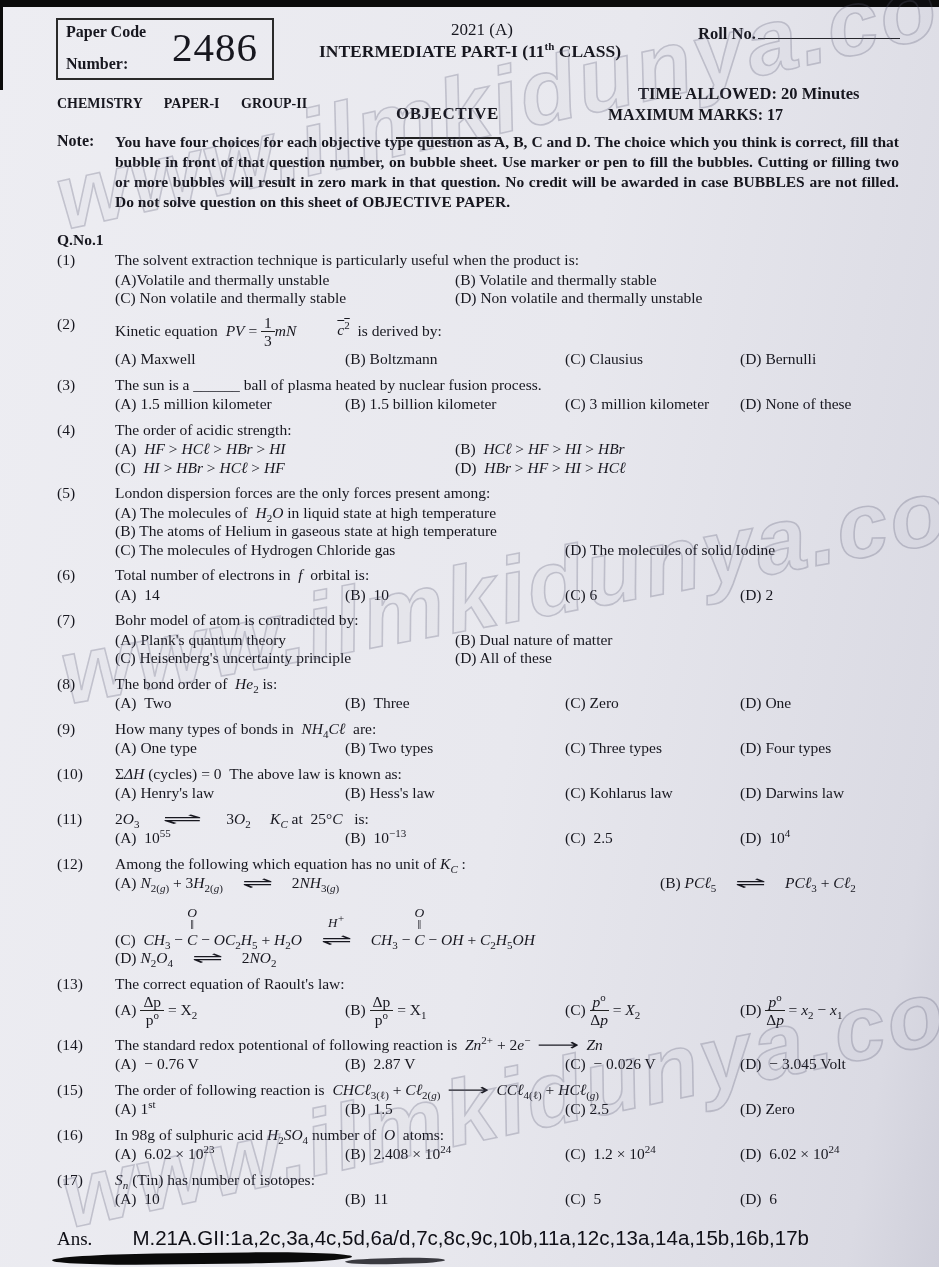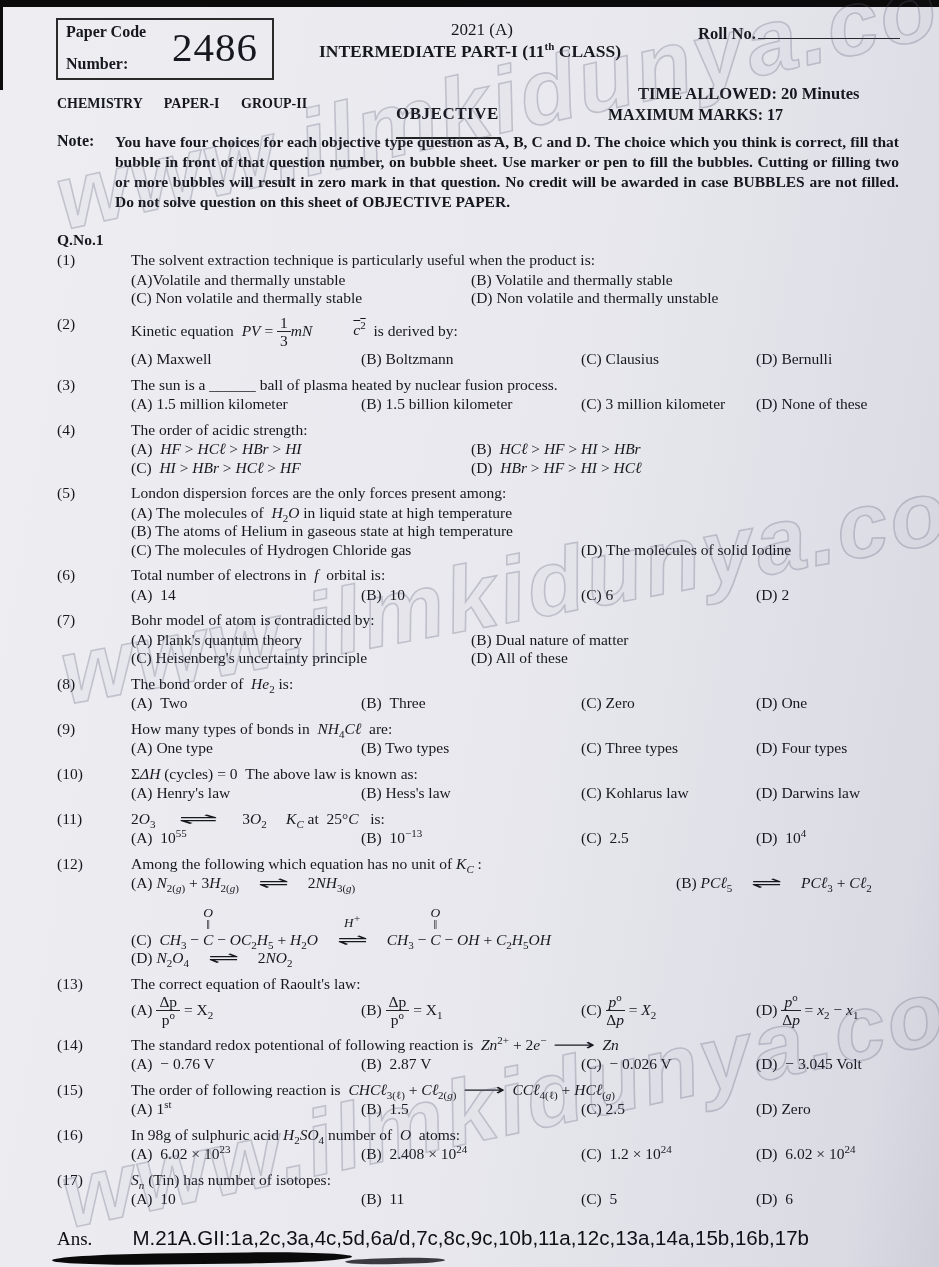--- a/index.html
+++ b/index.html
@@ -34,21 +34,21 @@
   .h-objective{position:absolute;left:396px;top:104px;font-size:17px;font-weight:bold;border-bottom:2.5px solid #222;padding-bottom:13px;letter-spacing:.5px;}
   .h-marks{position:absolute;left:608px;top:106px;font-size:16px;font-weight:bold;}
   
   .note-label{position:absolute;left:57px;top:132px;font-weight:bold;font-size:16px;}
   .note-text{position:absolute;left:115px;top:132px;width:784px;font-weight:bold;font-size:15.5px;line-height:20px;text-align:justify;}
   .qno{position:absolute;left:57px;top:231px;font-size:15.5px;font-weight:bold;}
   
   .qlist{position:absolute;left:57px;top:251px;width:848px;font-size:15.5px;line-height:18.5px;}
   .q{position:relative;margin-bottom:7px;}
   .qnum{position:absolute;left:0;top:0;}
-  .qb{margin-left:74px;}
+  .qb{margin-left:58px;}
   .qtext{margin-bottom:1px;}
   .optrow{display:flex;align-items:flex-start;}
   .cell{flex:0 0 auto;padding-right:6px;box-sizing:border-box;}
   .r4 .cell:nth-child(1){width:230px;} .r4 .cell:nth-child(2){width:220px;}
   .r4 .cell:nth-child(3){width:175px;} .r4 .cell:nth-child(4){flex:1;}
   .r2 .cell:nth-child(1){width:340px;} .r2 .cell:nth-child(2){flex:1;}
   .r2w .cell:nth-child(1){width:450px;} .r2w .cell:nth-child(2){flex:1;}
   .r2b .cell:nth-child(1){width:545px;} .r2b .cell:nth-child(2){flex:1;}
   .r1 .cell{width:100%;}
   .pad-co{padding-top:38px;}

